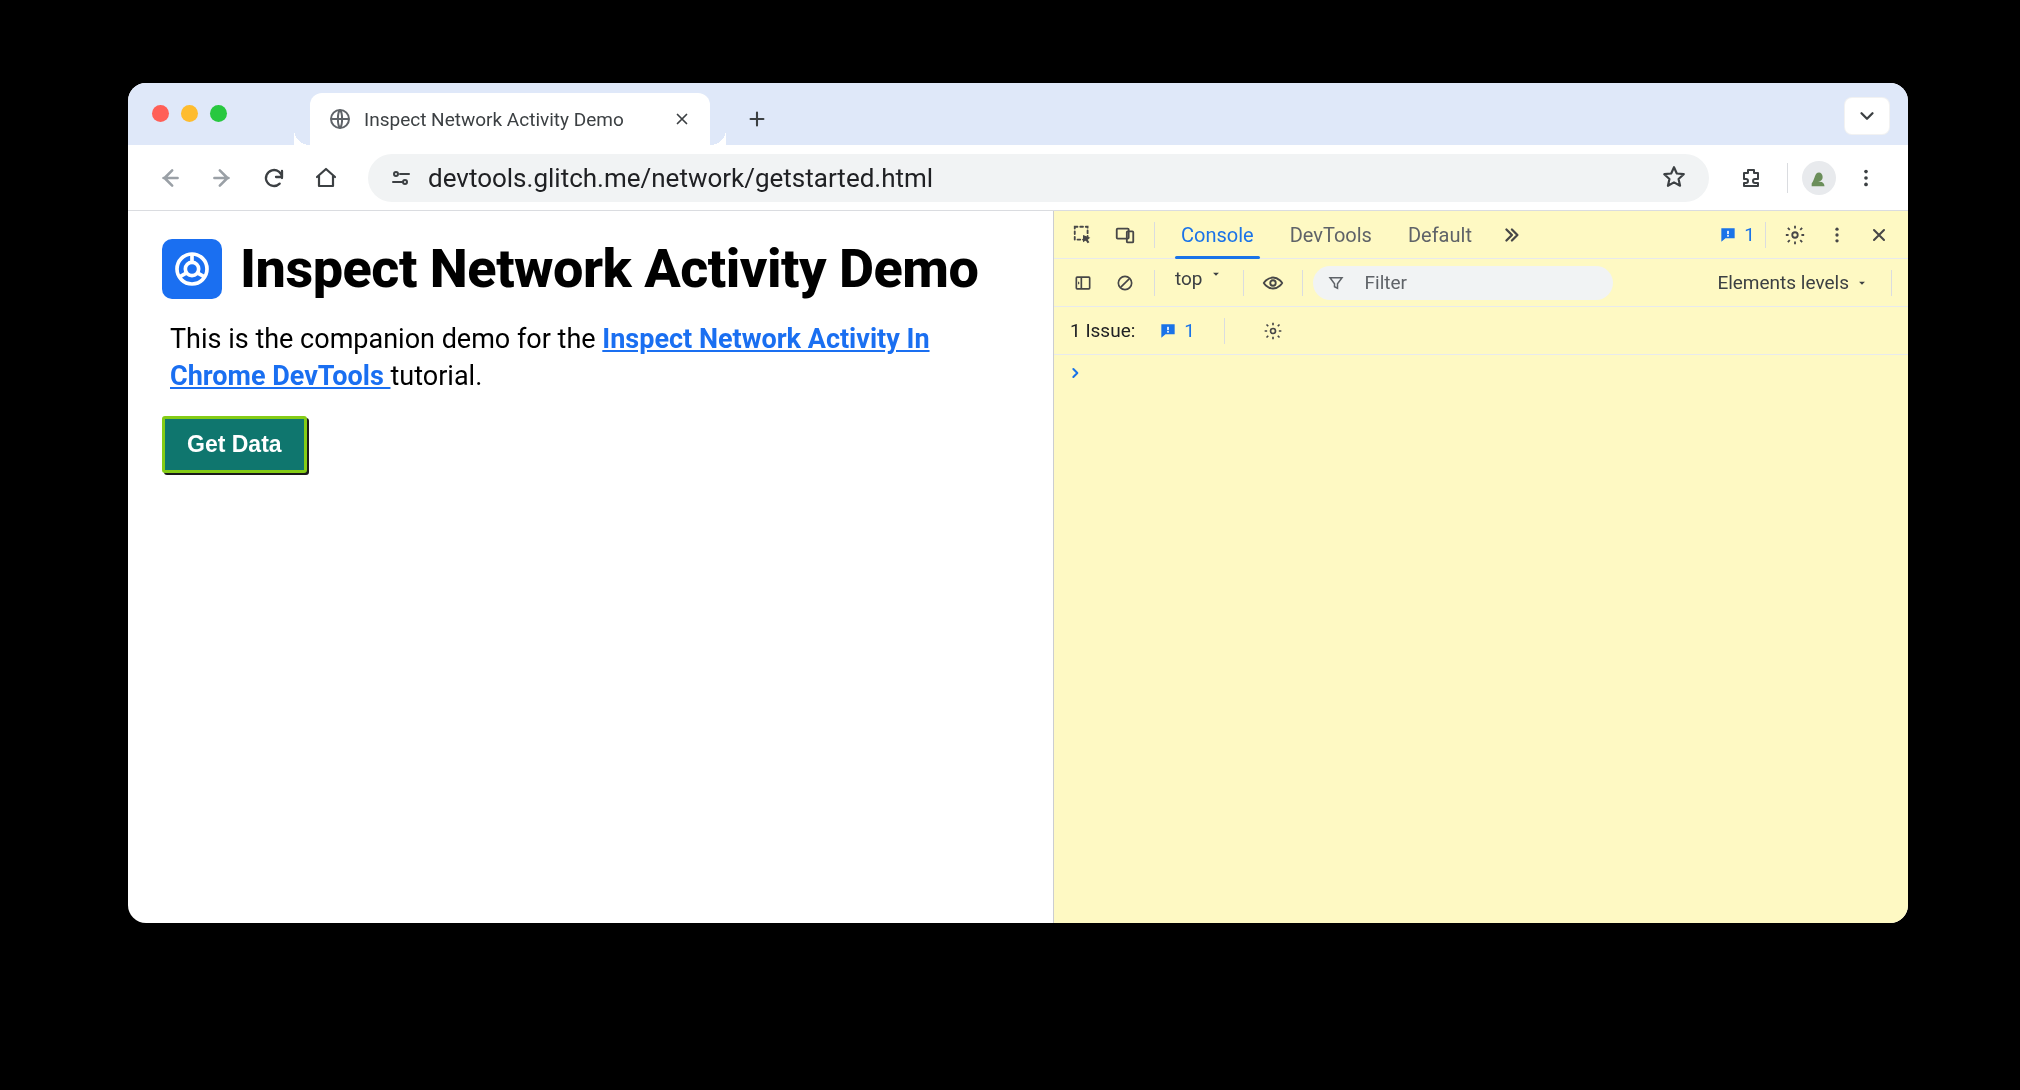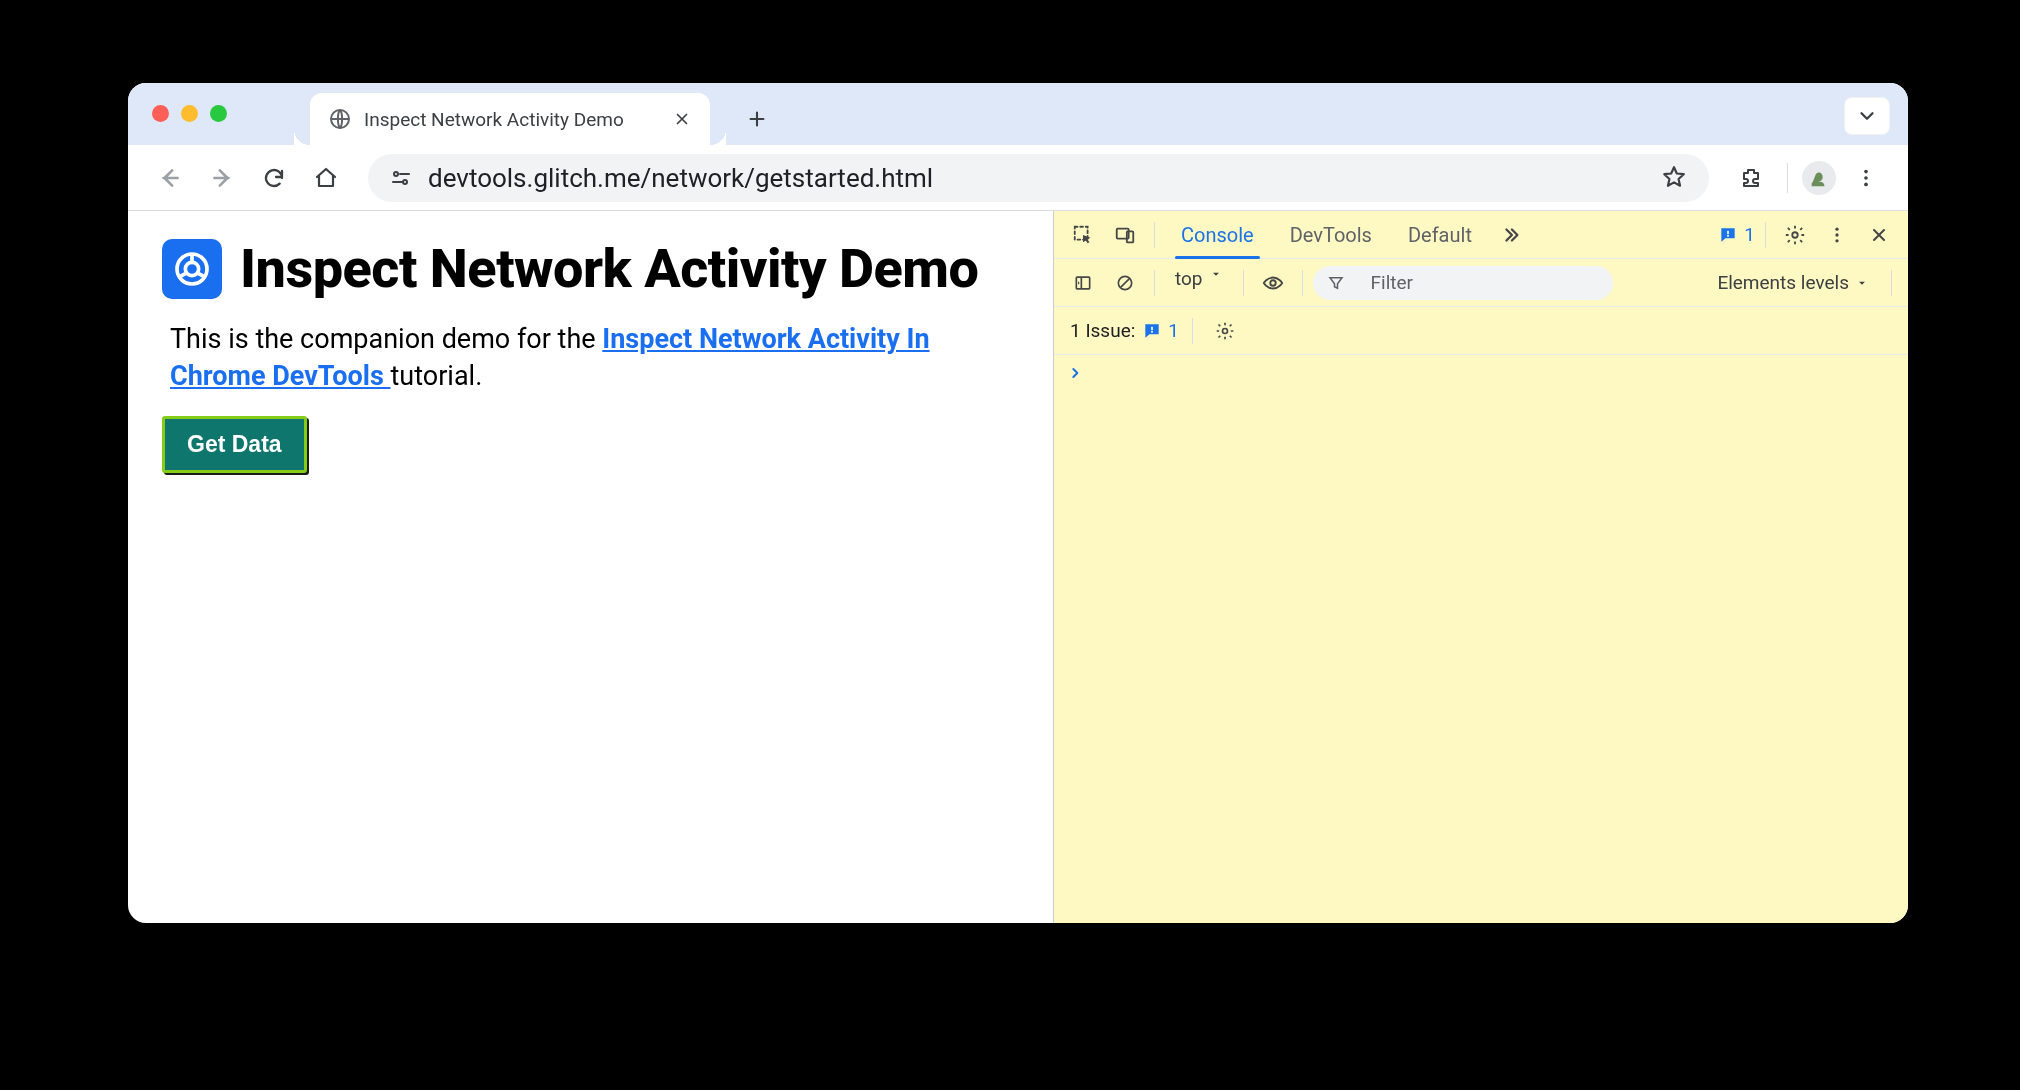--- a/index.html
+++ b/index.html
@@ -310,40 +310,40 @@
     align-items: flex-start;
     gap: 6px;
     padding: 0 10px;
     height: 32px;
     font-size: 19px;
     color: #3c4043;
   }
   .filter-box {
     display: flex;
     align-items: center;
-    gap: 26px;
+    gap: 20px;
     height: 34px;
     background: #f1f3f4;
     border-radius: 17px;
     padding: 0 18px 0 14px;
     color: #5f6368;
     font-size: 19px;
     min-width: 300px;
   }
   .levels {
     display: flex;
     align-items: center;
     gap: 6px;
     font-size: 19px;
     color: #3c4043;
     padding: 0 12px;
   }
   .dt-row.issues {
     font-size: 19px;
-    gap: 7px;
+    gap: 23px;
     padding-left: 16px;
   }
   .console-body {
     flex: 1;
     padding: 10px 14px;
   }
   .prompt {
     color: #1a73e8;
     font-size: 18px;
   }

